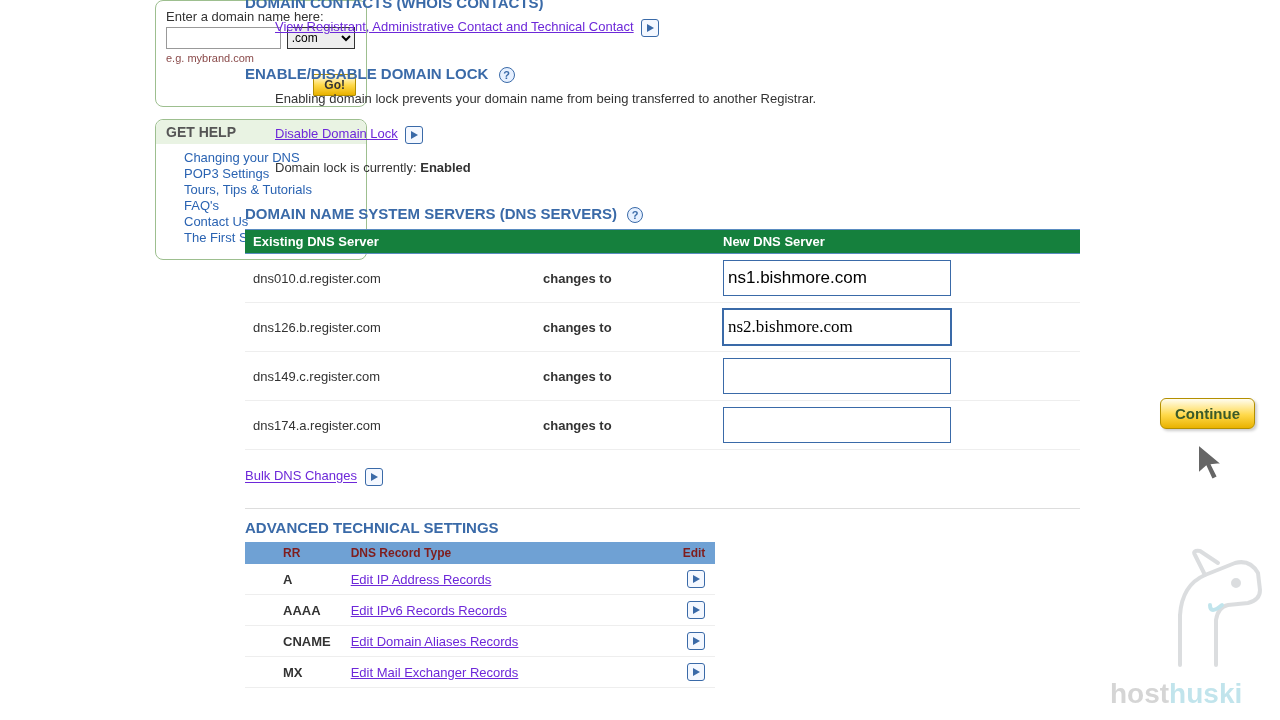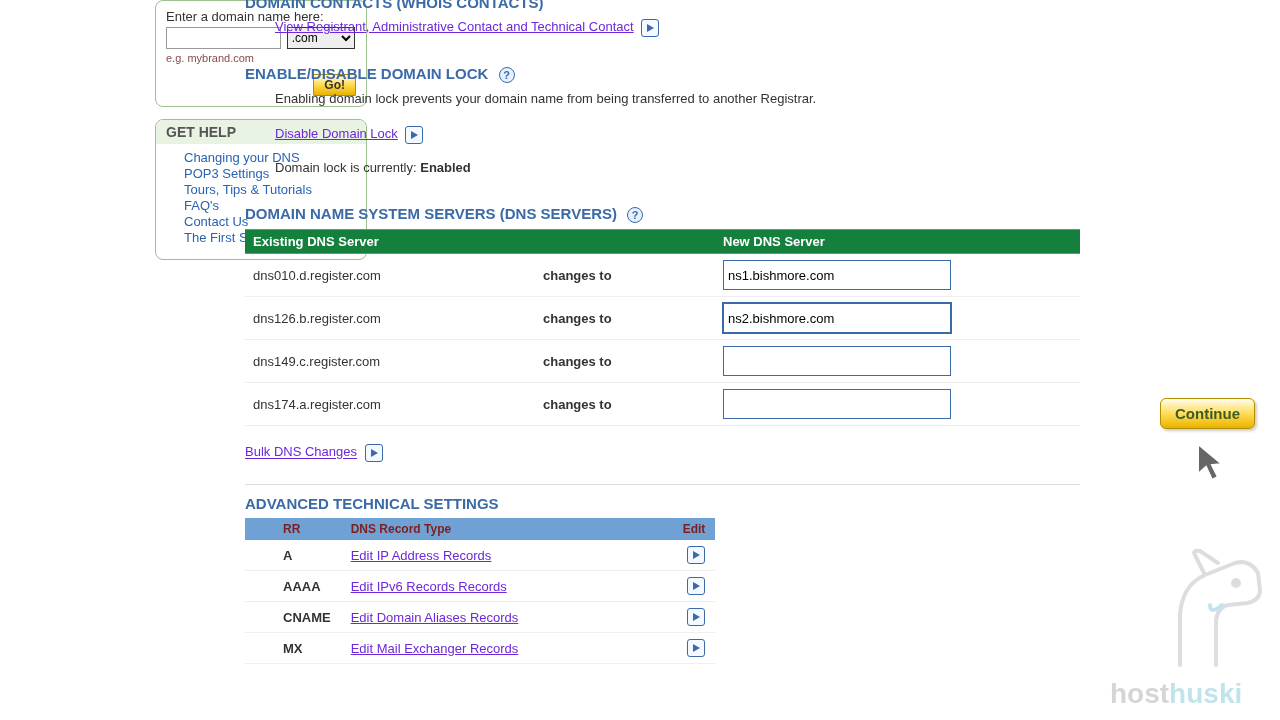--- a/index.html
+++ b/index.html
@@ -169,27 +169,28 @@
     border-bottom: 1px solid #eee;
     font-size: 13px;
     vertical-align: middle;
   }
   .changes-to {
     font-weight: bold;
     text-align: left;
   }
   .dns-input {
     width: 228px;
-    height: 30px;
+    height: 36px;
     border: 1px solid #3a6aa8;
     padding: 2px 4px;
-    font-size: 13px;
+    font-size: 17px;
   }
   .dns-input.active {
     outline: 1px solid #3a6aa8;
+    font-family: Liberation Serif, serif;
   }
   
   .bulk-row {
     margin: 18px 0 14px 0;
   }
   
   .continue-btn {
     position: absolute;
     right: 25px;
     top: 398px;

